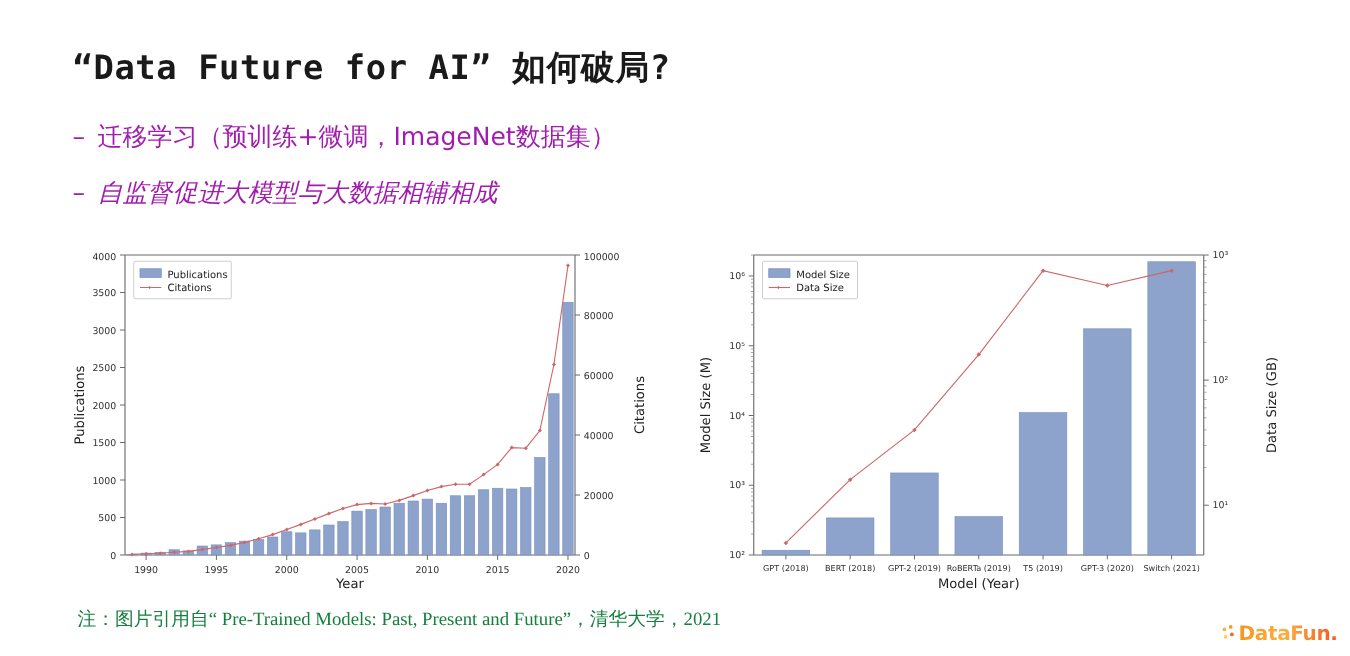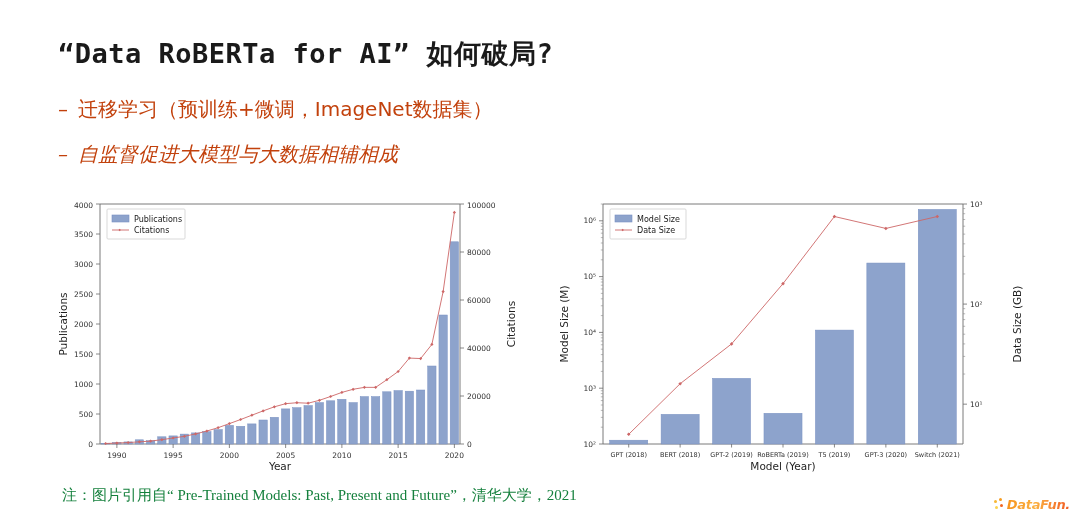--- a/index.html
+++ b/index.html
@@ -15,21 +15,21 @@
   
   .slide-title {
     position: absolute; left: 58px; top: 36px;
     font-family: "DejaVu Sans Mono", monospace;
     font-size: 27px; font-weight: 700; color: #1a1a1a;
     letter-spacing: 0.5px; white-space: nowrap;
   }
   .bullet {
     position: absolute; left: 58px;
     font-family: "DejaVu Sans", sans-serif;
-    font-size: 20px; color: #c2410c; white-space: nowrap;
+    font-size: 20px; color: #a21caf; white-space: nowrap;
   }
   .bullet-1 { top: 96px; }
   .bullet-2 { top: 141px; font-style: italic; }
   .bullet .dash { display: inline-block; width: 20px; }
 
   
   .footnote {
     position: absolute; left: 62px; top: 486px;
     font-family: "Liberation Serif", serif;
     font-size: 15px; color: #15803d; white-space: nowrap;
@@ -44,21 +44,21 @@
   .logo .dots i {
     position: absolute; width: 3px; height: 3px; border-radius: 50%;
     background: #f5a623; display: block;
   }
   .logo .dots i:nth-child(1) { left: 0; top: 2px; background:#f7b733; }
   .logo .dots i:nth-child(2) { left: 5px; top: 0px; background:#f79b1e; }
   .logo .dots i:nth-child(3) { left: 1px; top: 8px; background:#fbd24e; }
   .logo .dots i:nth-child(4) { left: 6px; top: 6px; background:#f26522; }
   .logo .wordmark {
     font-family: "DejaVu Sans", sans-serif;
-    font-size: 13px; font-weight: 700; font-style: italic;
+    font-size: 16px; font-weight: 700; 
     background: linear-gradient(90deg,#f7941e 0%, #fbb040 45%, #f15a24 100%);
     -webkit-background-clip: text; background-clip: text;
     -webkit-text-fill-color: transparent; color: #f7941e;
     letter-spacing: -0.3px;
   }
 
   
   .figure { position: absolute; }
   #figure-left  { left: 55px;  top: 196px; width: 475px; height: 278px; }
   #figure-right { left: 548px; top: 196px; width: 500px; height: 278px; }
@@ -79,21 +79,21 @@
     font-family: "DejaVu Sans", sans-serif;
     font-size: 8px; fill: #202020;
   }
   .legend-box { fill:#ffffff; stroke:#cfcfcf; stroke-width:0.8; }
   .spine { fill:none; stroke:#6b6b6b; stroke-width:0.9; }
   .tickmark { stroke:#6b6b6b; stroke-width:0.8; }
 </style>
 </head>
 <body>
 
-<div class="slide-title">“Data RoBERTa for AI” 如何破局?</div>
+<div class="slide-title">“Data Future for AI” 如何破局?</div>
 
 <div class="bullet bullet-1">
   <span class="dash">–</span><span>迁移学习（预训练+微调，ImageNet数据集）</span>
 </div>
 <div class="bullet bullet-2">
   <span class="dash">–</span><span>自监督促进大模型与大数据相辅相成</span>
 </div>
 
 <div class="figure" id="figure-left">
   <svg width="475" height="278" viewBox="0 0 475 278">

